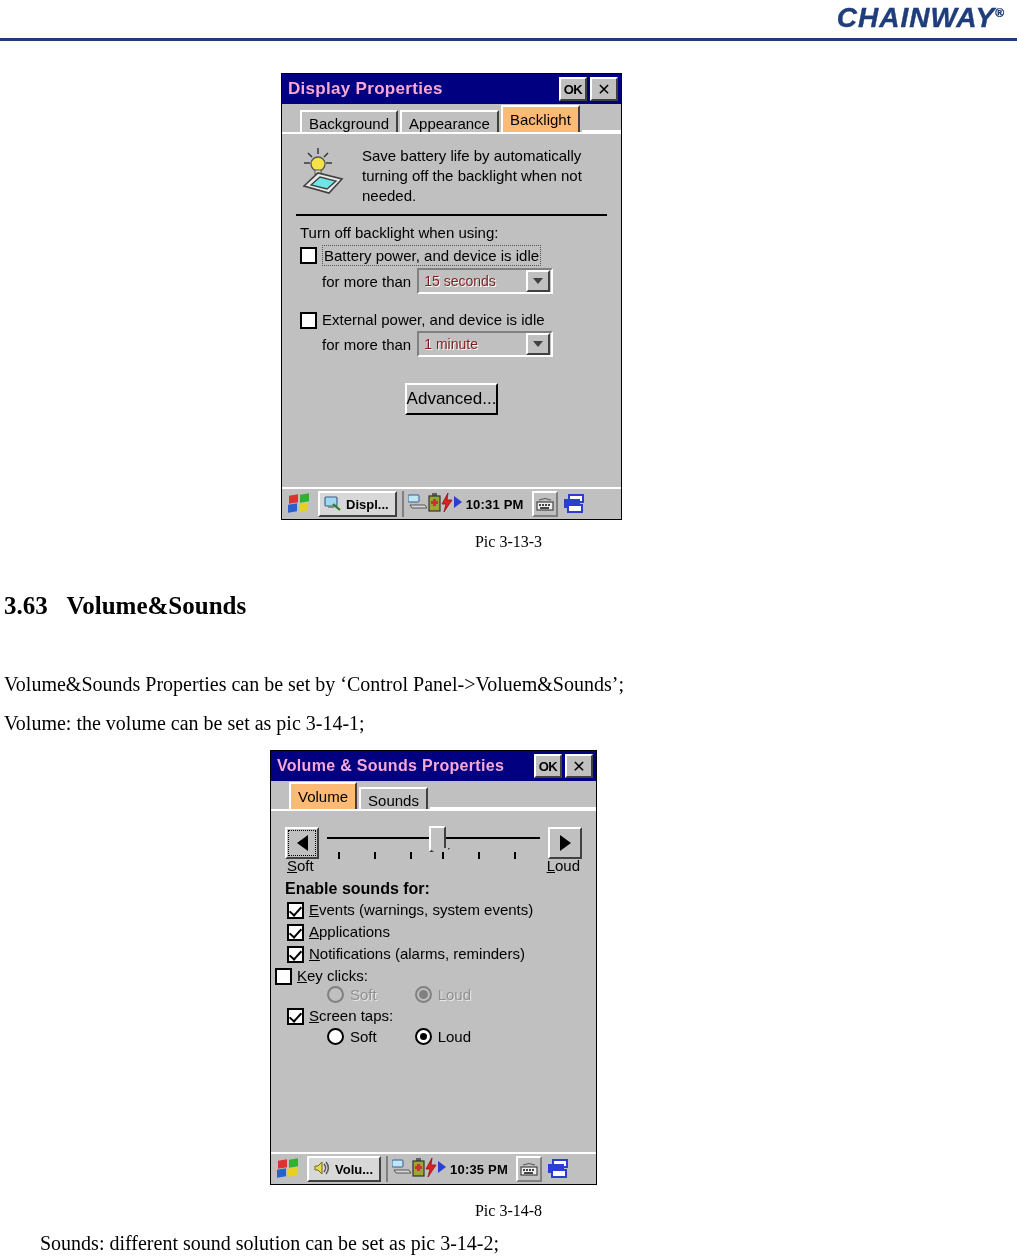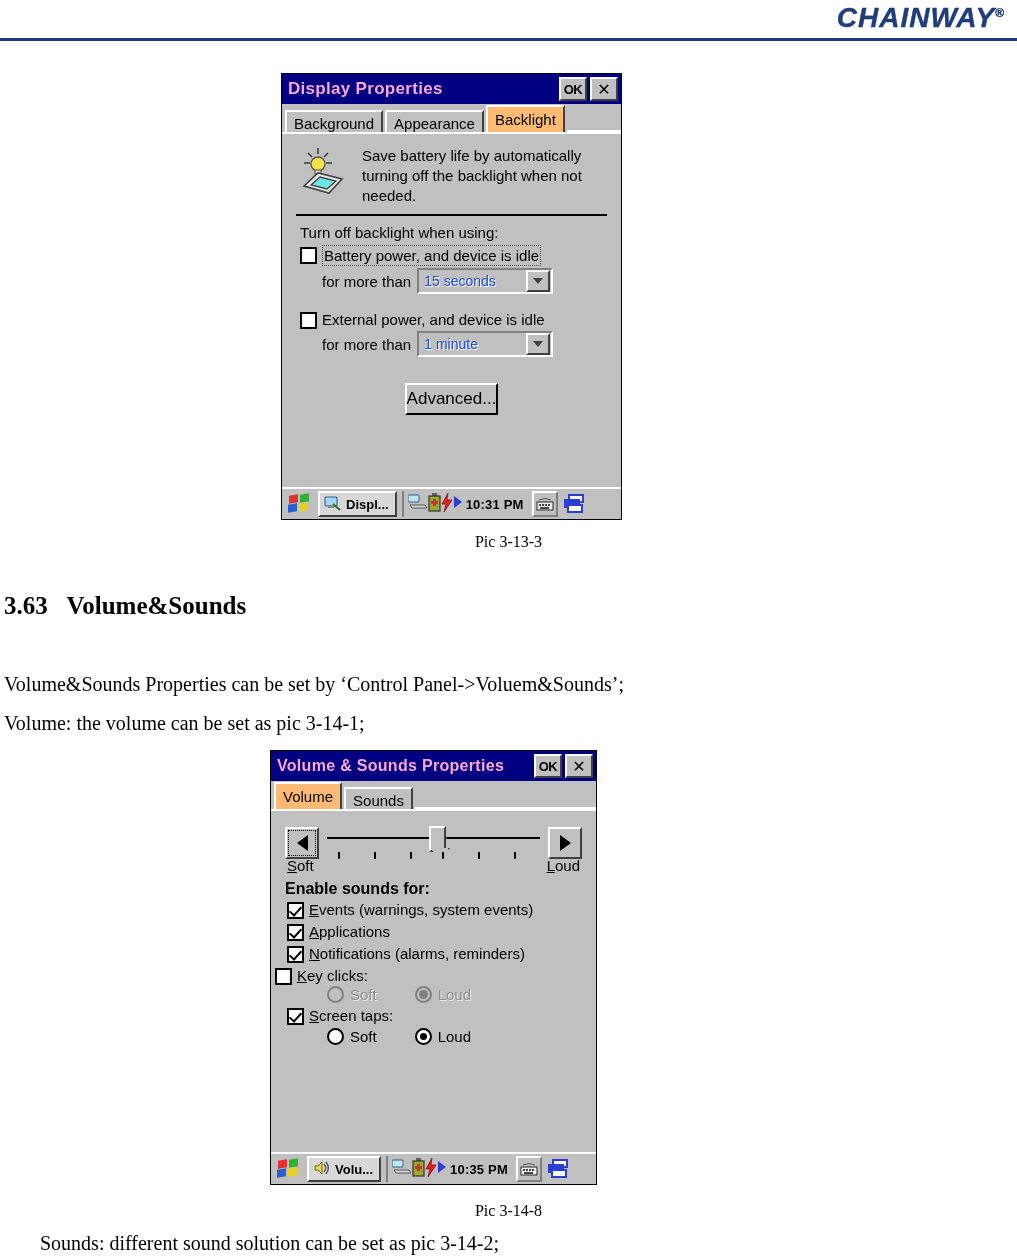--- a/index.html
+++ b/index.html
@@ -43,21 +43,21 @@
     border-right:2px solid #404040;border-bottom:2px solid #404040;
     display:flex;align-items:center;justify-content:center;
     font-size:14px;font-weight:bold;color:#000;box-sizing:border-box;
   }
   .tb-btn.ok{font-size:13px;letter-spacing:-0.5px;}
   .tb-btn.close{font-size:16px;font-weight:normal;}
 
   
   .ce-tabstrip{
     height:28px;background:#c0c0c0;display:flex;align-items:flex-end;
-    padding-left:3px;box-sizing:border-box;position:relative;
+    padding-left:18px;box-sizing:border-box;position:relative;
   }
   .ce-tab{
     height:24px;padding:0 7px;margin-right:2px;background:#c0c0c0;
     border-top:2px solid #fff;border-left:2px solid #fff;
     border-right:2px solid #404040;
     font-size:15px;color:#000;display:flex;align-items:center;
     box-sizing:border-box;position:relative;top:2px;
   }
   .ce-tab.active{
     height:27px;top:0;background:#fdba74;z-index:3;
@@ -121,21 +121,21 @@
   .chk-label{font-size:15px;margin-left:5px;line-height:19px;}
   .dotted{border:1px dotted #555;padding:0 1px;}
   .sub-row{display:flex;align-items:center;margin-left:40px;margin-top:2px;}
   .sub-text{font-size:15px;}
   .combo{
     width:136px;height:26px;margin-left:6px;background:#c0c0c0;
     border-top:2px solid #808080;border-left:2px solid #808080;
     border-right:2px solid #fff;border-bottom:2px solid #fff;
     display:flex;align-items:center;box-sizing:border-box;
   }
-  .combo-val{flex:1;font-size:14px;color:#1d4ed8;padding-left:5px;
+  .combo-val{flex:1;font-size:14px;color:#7f1d1d;padding-left:5px;
     text-shadow:1px 1px 0 #fff;}
   .combo-arrow{
     width:24px;height:22px;margin-right:1px;background:#c0c0c0;
     border-top:2px solid #fff;border-left:2px solid #fff;
     border-right:2px solid #404040;border-bottom:2px solid #404040;
     display:flex;align-items:center;justify-content:center;box-sizing:border-box;
   }
   .combo-arrow span{
     width:0;height:0;border-left:5px solid transparent;border-right:5px solid transparent;
     border-top:6px solid #404040;

